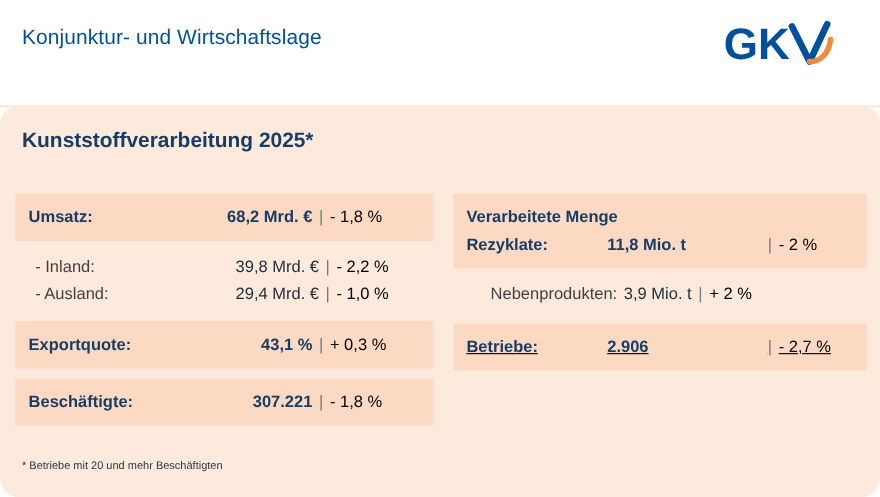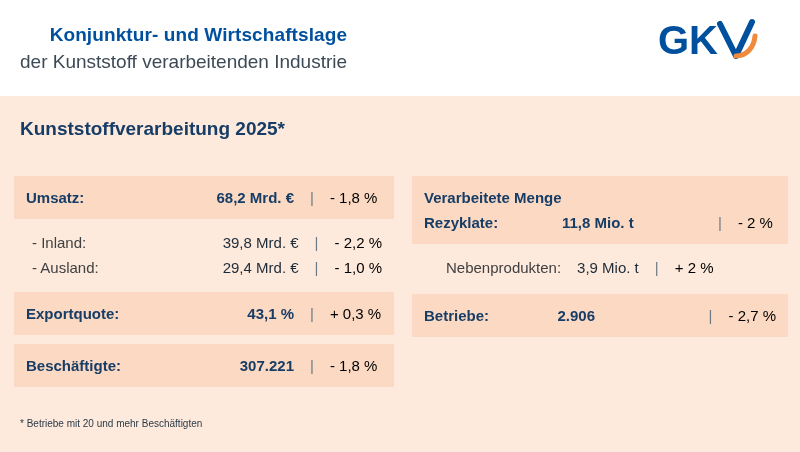--- a/index.html
+++ b/index.html
@@ -29,26 +29,25 @@
     background: #ffffff;
     border-bottom: 1px solid #f3d9c6;
   }
   .header-titles {
     position: absolute;
     left: 20px;
     top: 22px;
   }
   .title-main {
     font-size: 19px;
-    font-weight: bold;
+    font-weight: normal;
     color: #00509e;
     letter-spacing: 0.1px;
     line-height: 26px;
     white-space: nowrap;
-    text-align: right;
   }
   .title-sub {
     font-size: 19px;
     font-weight: normal;
     color: #3d4a56;
     line-height: 28px;
     white-space: nowrap;
   }
   .logo {
     position: absolute;
@@ -60,20 +59,21 @@
   .logo svg { display: block; }
 
   
   .panel {
     position: absolute;
     left: 0;
     top: 96px;
     width: 800px;
     height: 356px;
     background: #fdeadd;
+    border-radius: 17px;
   }
   .panel-title {
     position: absolute;
     left: 20px;
     top: 22px;
     font-size: 19px;
     font-weight: bold;
     color: #173d66;
     white-space: nowrap;
   }
@@ -99,21 +99,20 @@
     background: transparent;
     padding-top: 2px;
     padding-bottom: 2px;
     margin-bottom: 2px;
   }
   .row {
     display: flex;
     align-items: baseline;
     white-space: nowrap;
     line-height: 25px;
-    gap: 10px;
   }
   .lbl-bold {
     font-size: 15px;
     font-weight: bold;
     color: #173d66;
   }
   .lbl {
     font-size: 15px;
     font-weight: normal;
     color: #404040;
@@ -157,21 +156,20 @@
   }
 </style>
 </head>
 <body>
 
 <div class="page">
 
   <div class="header">
     <div class="header-titles">
       <div class="title-main">Konjunktur- und Wirtschaftslage</div>
-      <div class="title-sub">der Kunststoff verarbeitenden Industrie</div>
     </div>
     <div class="logo">
       <svg width="120" height="54" viewBox="0 0 120 54" xmlns="http://www.w3.org/2000/svg">
         <g fill="#00509e" font-family="Liberation Sans, sans-serif" font-size="40" font-weight="bold">
           <text x="0" y="36">GK</text>
         </g>
         <path d="M62 6 L78 38 L94 4" stroke="#00509e" stroke-width="6" fill="none" stroke-linecap="round" stroke-linejoin="round"></path>
         <path d="M78 38 C88 38 96 30 97 18" stroke="#f08a3c" stroke-width="5" fill="none" stroke-linecap="round"></path>
       </svg>
     </div>
@@ -242,21 +240,21 @@
 
       <div class="card plain" style="margin-top:6px;">
         <div class="row indent2">
           <span class="lbl">Nebenprodukten:</span>
           <span class="val" style="padding-left:6px;">3,9 Mio. t</span>
           <span class="sep">|</span>
           <span class="chg">+ 2 %</span>
         </div>
       </div>
 
-      <div class="card" style="margin-top:12px;">
+      <div class="card" style="margin-top:12px;text-decoration:underline;">
         <div class="row">
           <span class="lbl-bold k1b">Betriebe:</span>
           <span class="val-bold k2r">2.906</span>
           <span class="sep">|</span>
           <span class="chg">- 2,7 %</span>
         </div>
       </div>
 
     </div>
 

